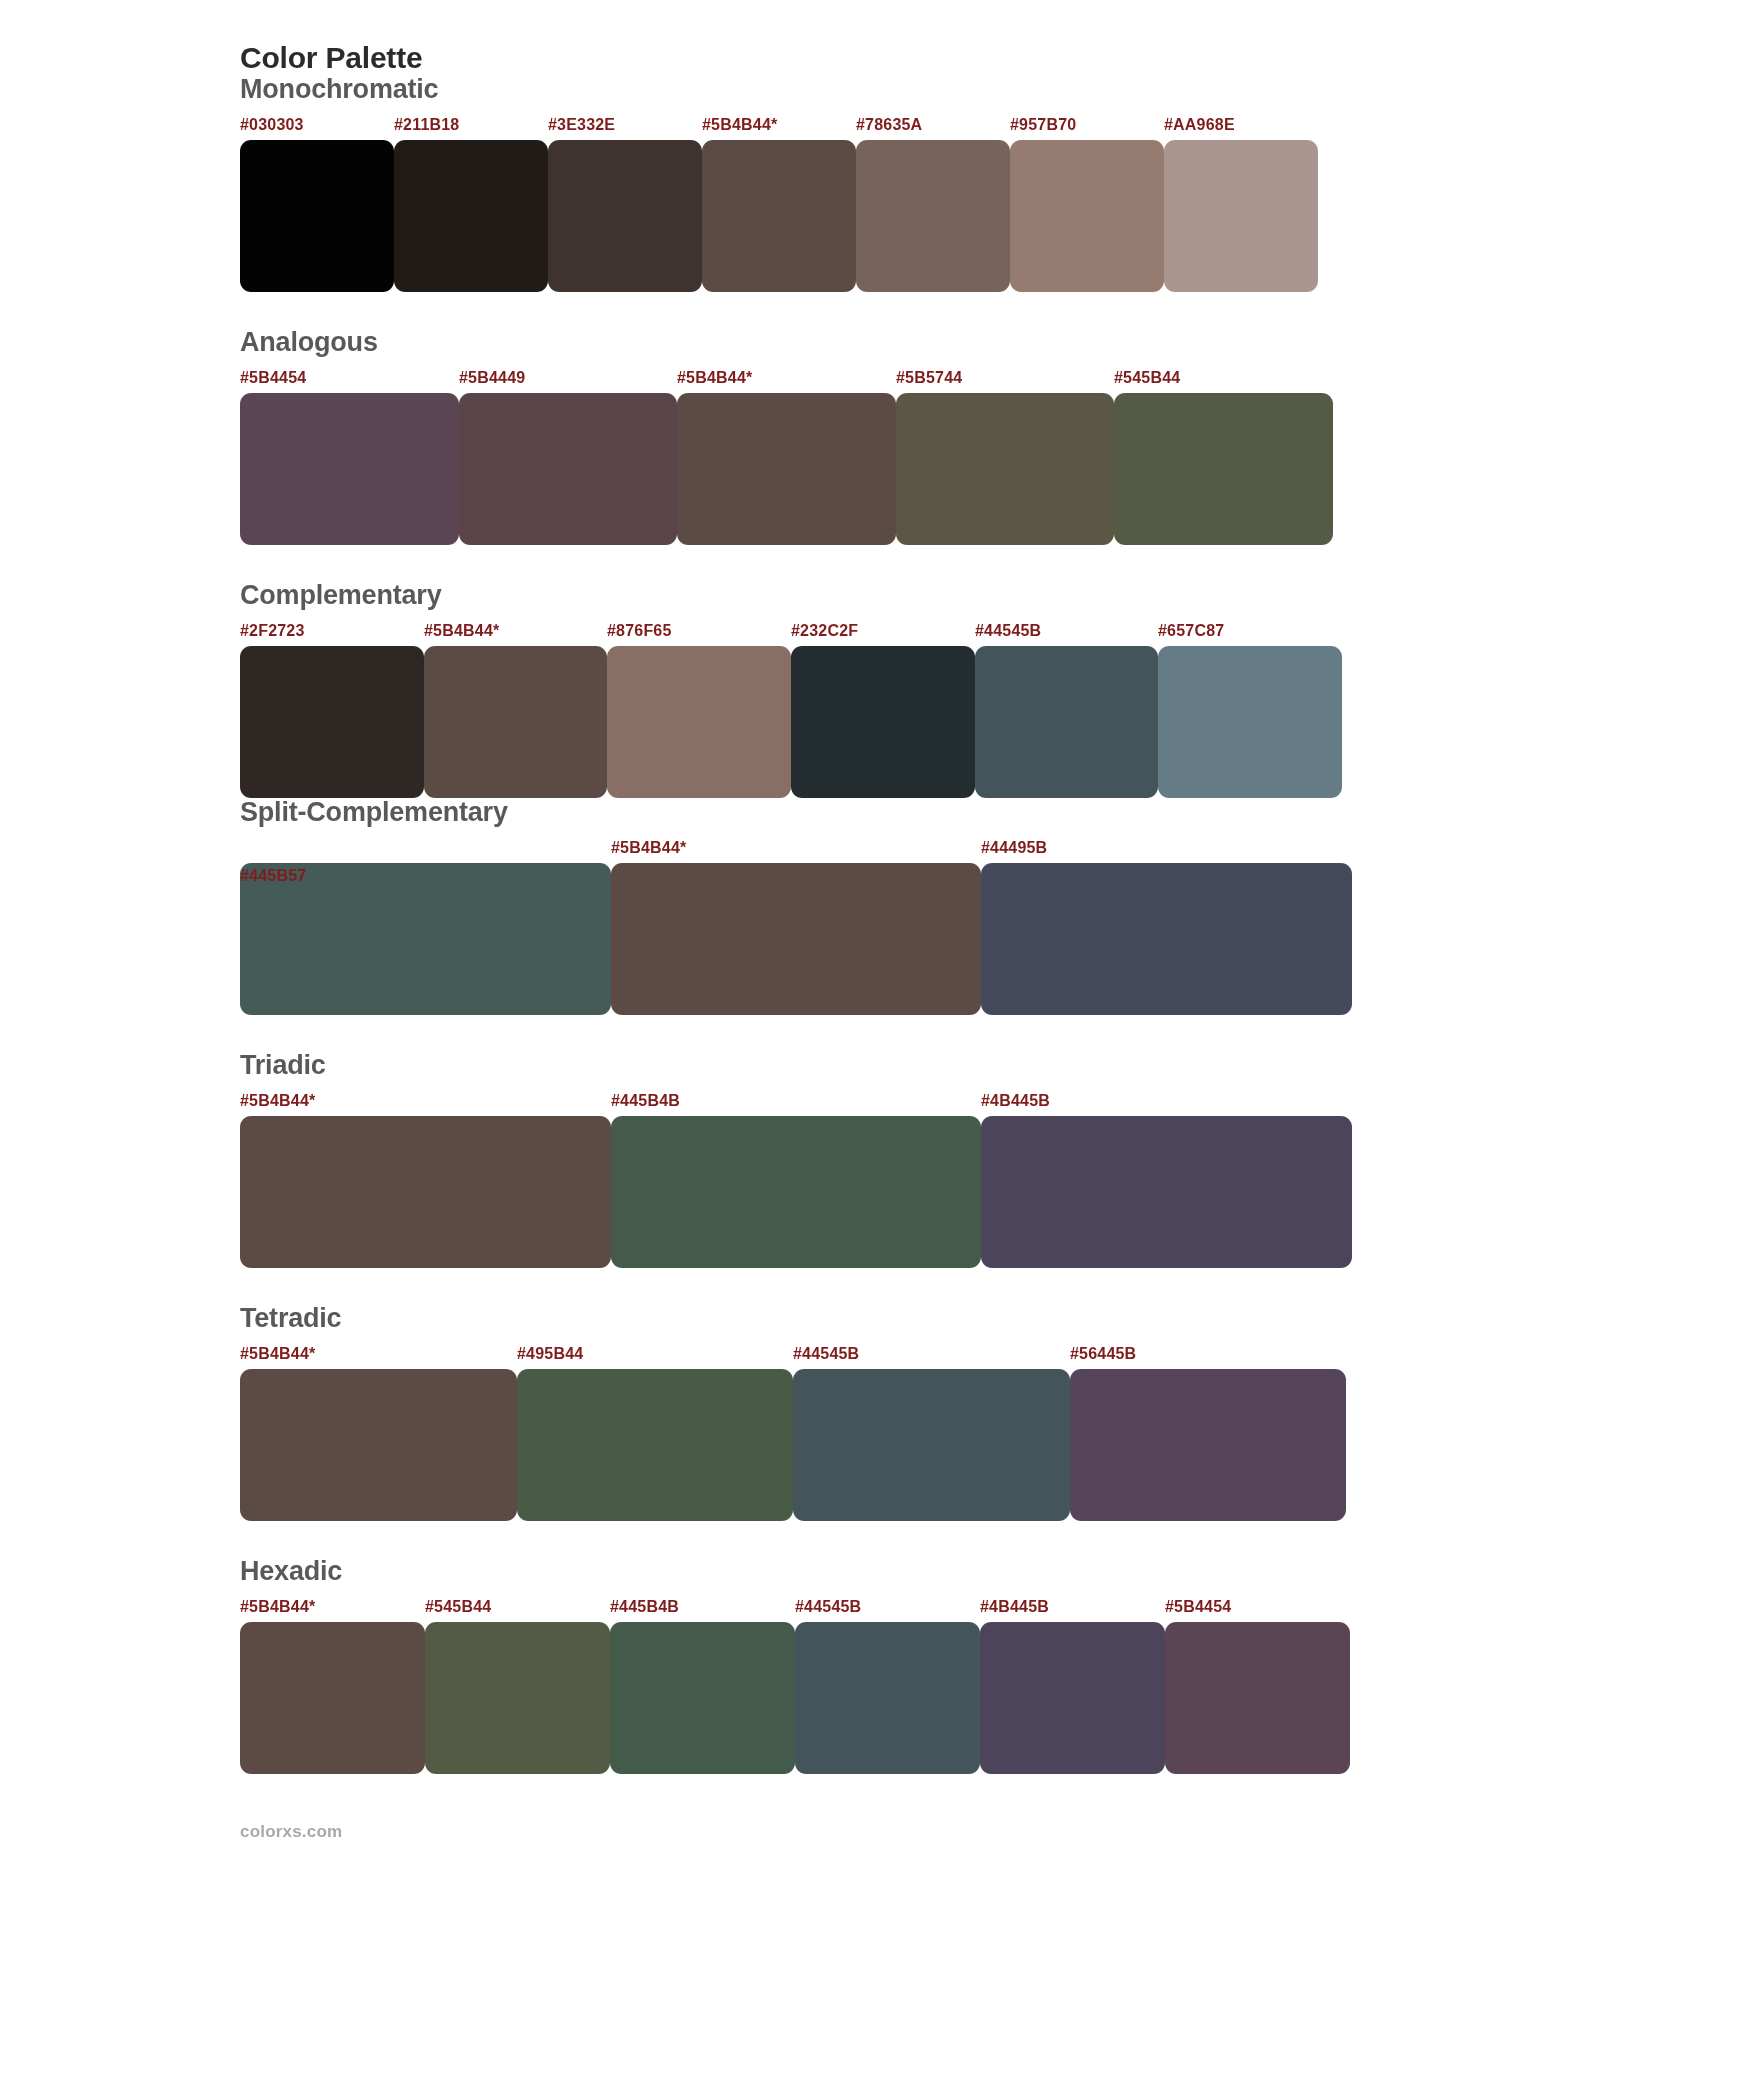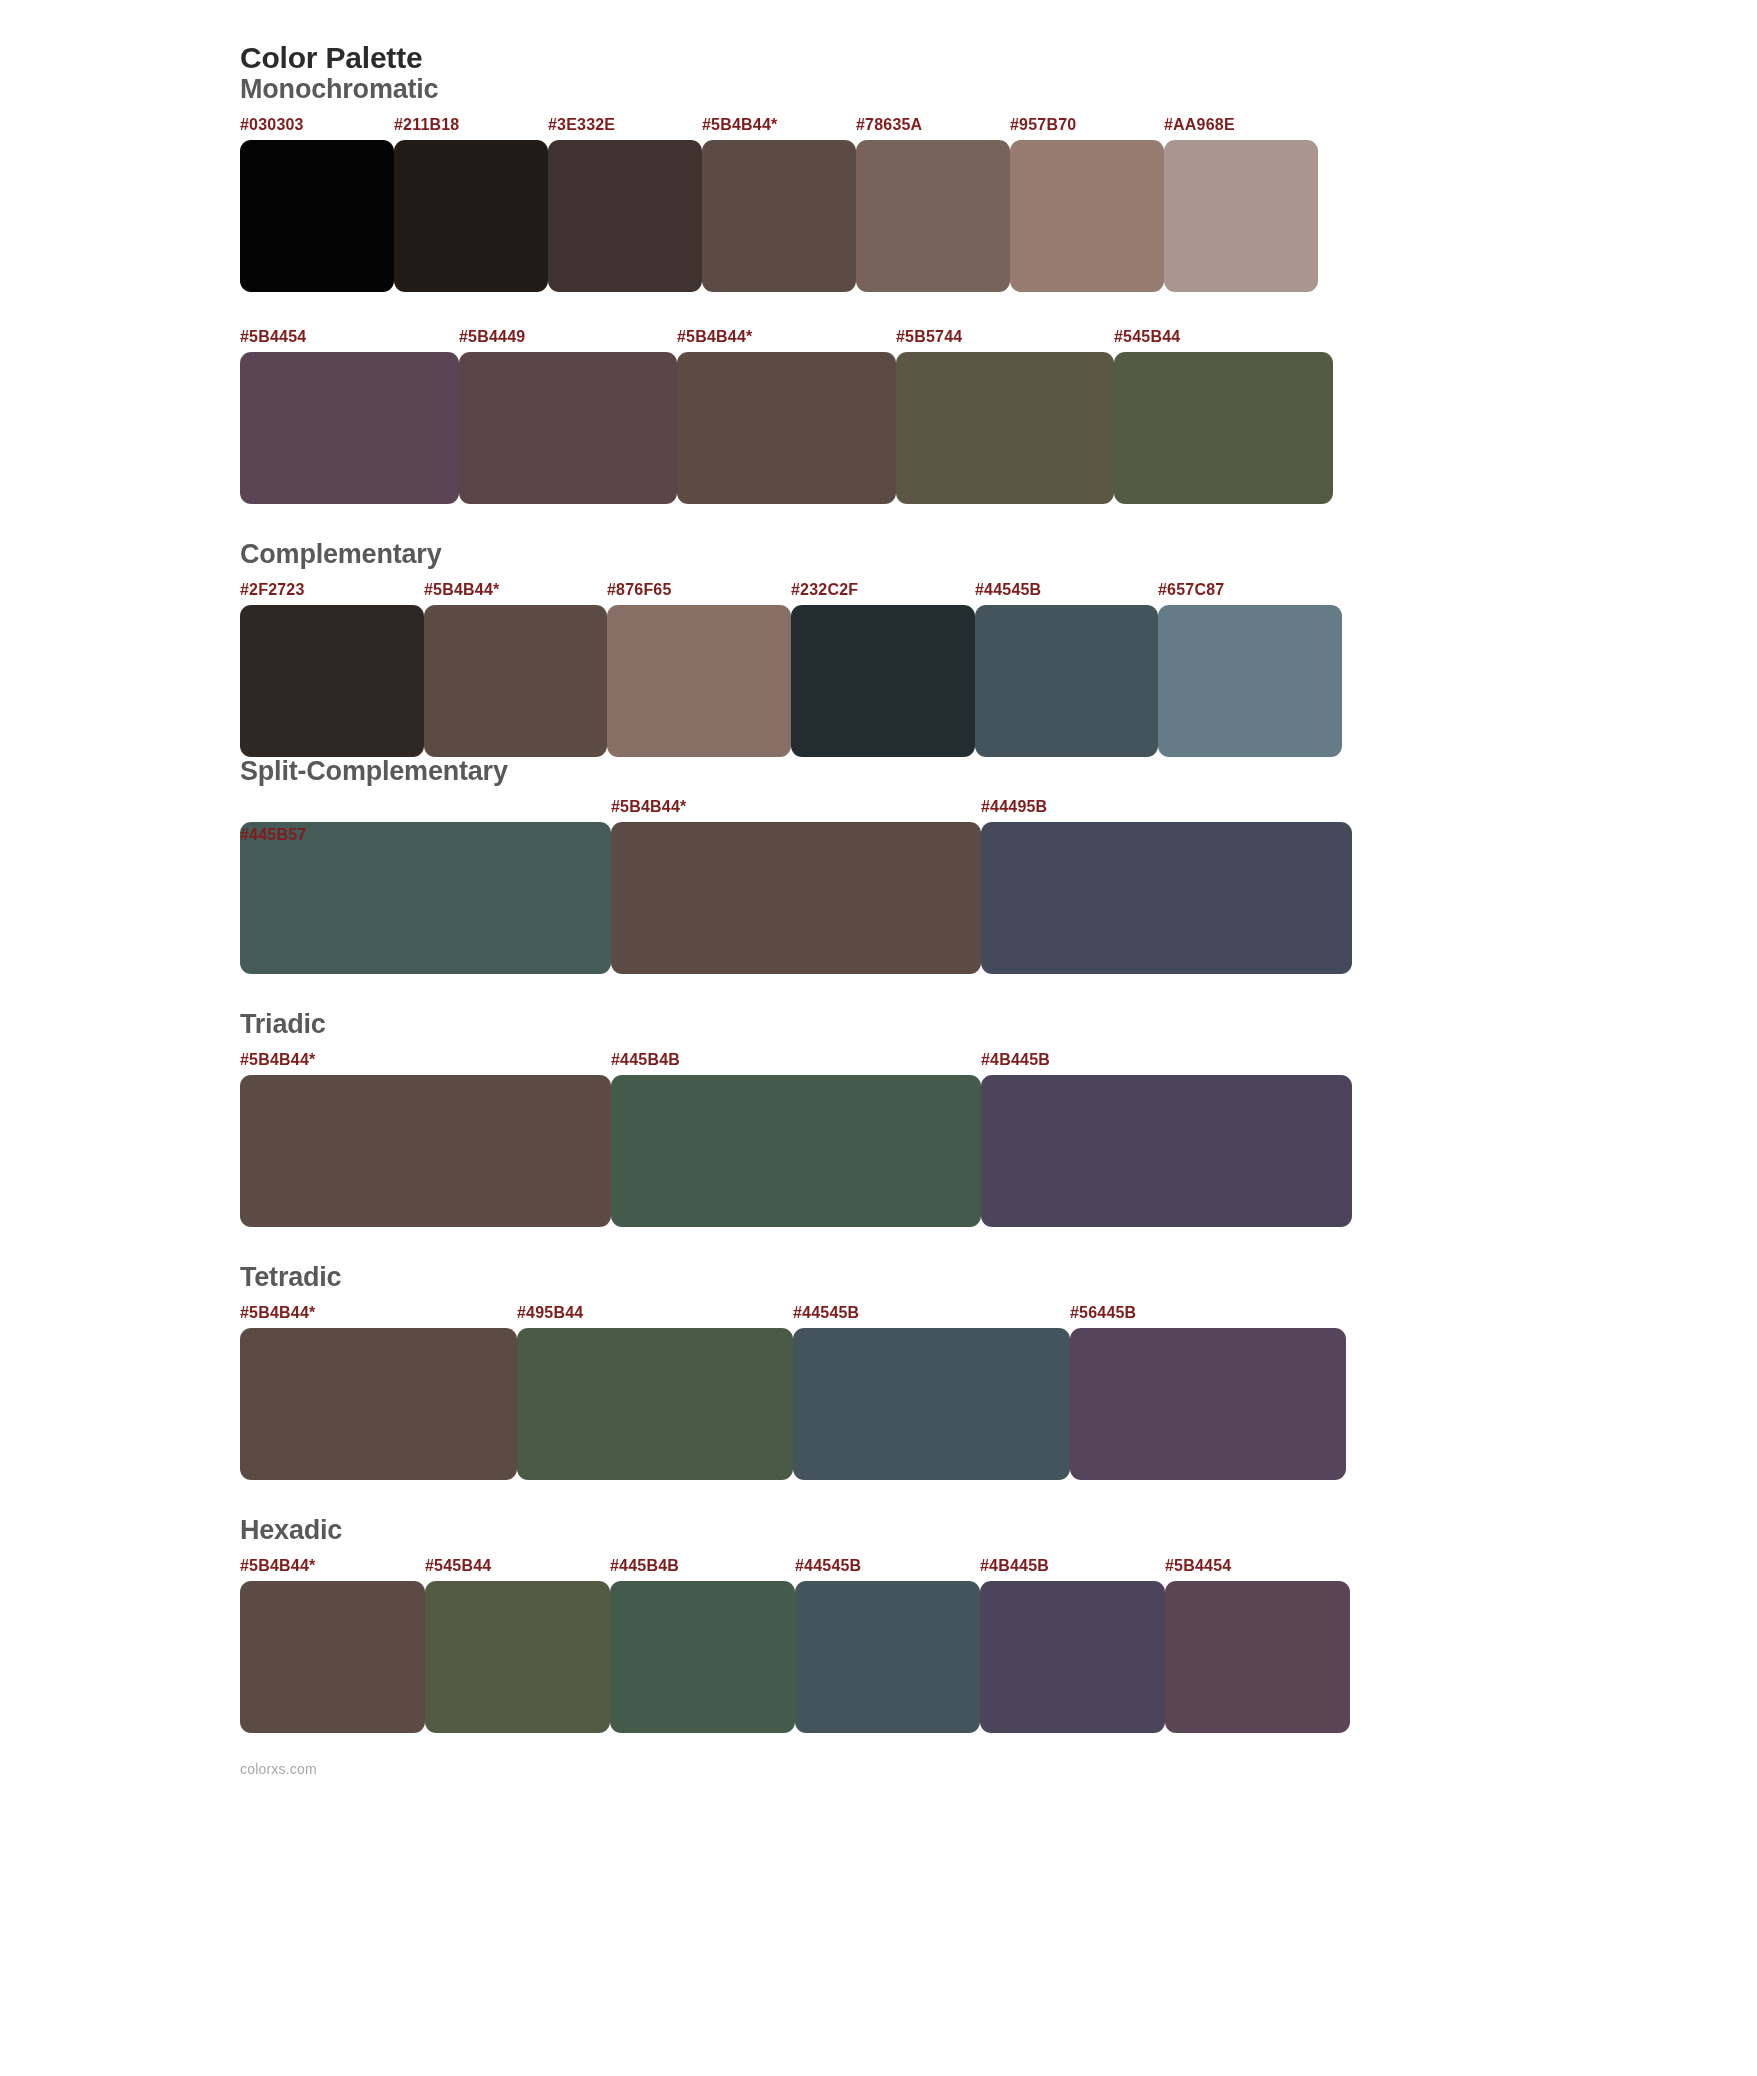--- a/index.html
+++ b/index.html
@@ -83,23 +83,23 @@
     border-radius: 11.2px;
     height: 100%;
   }
   .sec-analogous  { margin-top: 36px; }
   .sec-complementary { margin-top: 36px; }
   .sec-triadic    { margin-top: 36px; }
   .sec-tetradic   { margin-top: 36px; }
   .sec-hexadic    { margin-top: 36px; }
 
   .footer {
-    margin-top: 28px;
-    font-size: 14px;
-    font-weight: normal;
+    margin-top: 48px;
+    font-size: 17px;
+    font-weight: bold;
     color: #a8a8a8;
     letter-spacing: 0.2px;
   }
 </style>
 </head>
 <body>
 
 <div class="page">
   <div class="content">
 
@@ -123,20 +123,21 @@
             <div class="swatch" title="#030303" style="background: rgb(3, 3, 3);"></div>
             <div class="swatch" title="#211B18" style="background: rgb(33, 27, 24);"></div>
             <div class="swatch" title="#3E332E" style="background: rgb(62, 51, 46);"></div>
             <div class="swatch" title="#5B4B44*" style="background: rgb(91, 75, 68);"></div>
             <div class="swatch" title="#78635A" style="background: rgb(120, 99, 90);"></div>
             <div class="swatch" title="#957B70" style="background: rgb(149, 123, 112);"></div>
             <div class="swatch" title="#AA968E" style="background: rgb(170, 150, 142);"></div>
           </div>
         </div>
         <div class="section sec-analogous">
+          <div class="section-title">Analogous</div>
           <div class="labels-row" style="width: 1093px;">
             <span class="swatch-label" style="left: 0px;">#5B4454</span>
             <span class="swatch-label" style="left: 219px;">#5B4449</span>
             <span class="swatch-label" style="left: 437px;">#5B4B44*</span>
             <span class="swatch-label" style="left: 656px;">#5B5744</span>
             <span class="swatch-label" style="left: 874px;">#545B44</span>
           </div>
           <div class="swatch-row" style="width: 1093px;">
             <div class="swatch" title="#5B4454" style="background: rgb(91, 68, 84);"></div>
             <div class="swatch" title="#5B4449" style="background: rgb(91, 68, 73);"></div>

